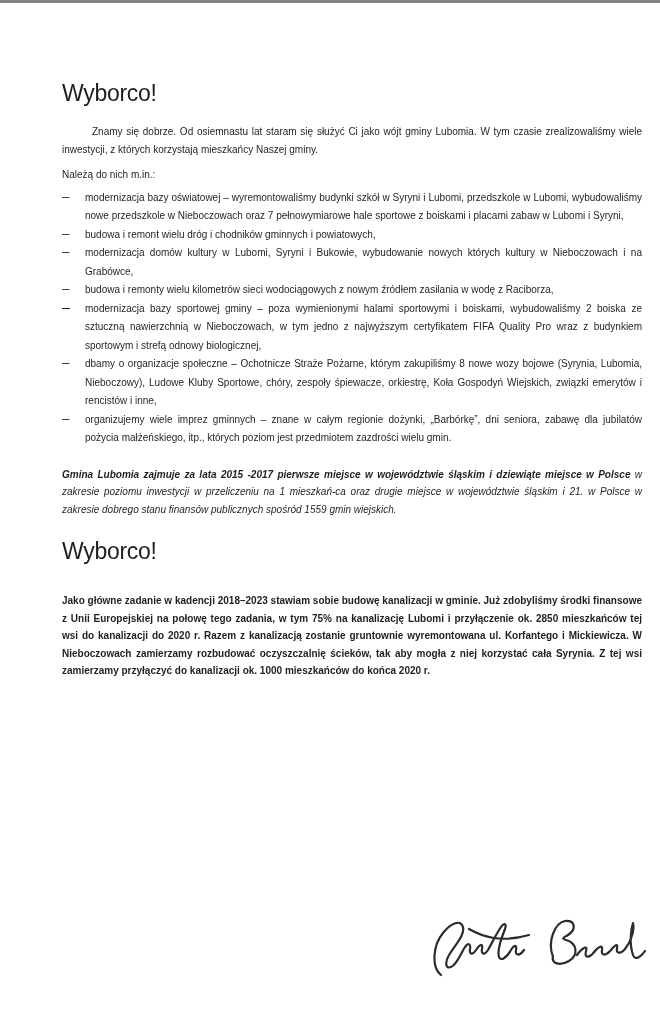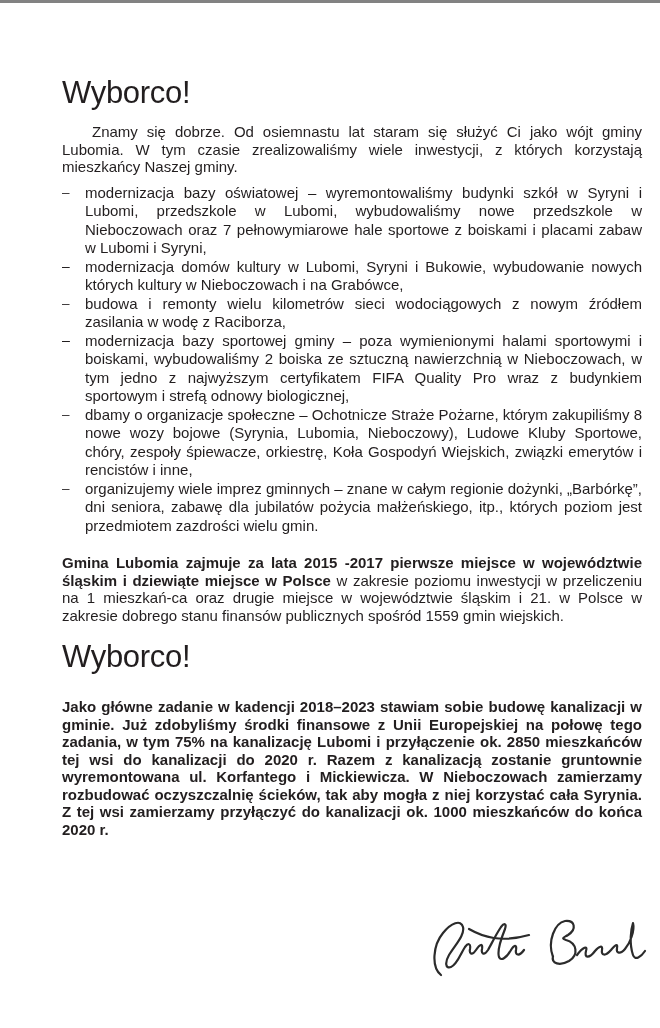--- a/index.html
+++ b/index.html
@@ -15,39 +15,39 @@
     position: absolute; top: 0; left: 0;
     width: 660px; height: 3px;
     background: #828282;
   }
   .doc {
     position: absolute;
     left: 62px; top: 76px;
     width: 580px;
   }
   .h-title {
-    font-size: 31px;
+    font-size: 23px;
     line-height: 34px;
     font-weight: 400;
     letter-spacing: -0.3px;
     margin: 0 0 13px 0;
   }
   .h-title.second { margin-top: 16px; margin-bottom: 9px; }
   p, .li-text, .list-intro {
-    font-size: 15px;
+    font-size: 10px;
     line-height: 17.5px;
     margin: 0;
   }
   .intro {
     text-align: justify;
     text-indent: 30px;
     margin-bottom: 8px;
   }
   .list-intro { margin-bottom: 4px; }
-  .ach { text-align: justify; margin-top: 19px; margin-bottom: 0; }
+  .ach { text-align: justify; margin-top: 19px; margin-bottom: 0; font-style: italic; }
   .ach .bold { font-weight: 700; }
   .plans { text-align: justify; font-weight: 700; margin-top: 24px; }
   ul.dash-list { list-style: none; margin: 0; padding: 0; }
   ul.dash-list li {
     position: relative;
     padding-left: 23px;
     text-align: justify;
     font-size: 13.5px;
     line-height: 17.5px;
   }
@@ -73,24 +73,25 @@
 <body>
 
 <div class="topbar"></div>
 
 <div class="doc">
 
   <h1 class="h-title">Wyborco!</h1>
 
   <p class="intro">Znamy się dobrze. Od osiemnastu lat staram się służyć Ci jako wójt gminy Lubomia. W tym czasie zrealizowaliśmy wiele inwestycji, z których korzystają mieszkańcy Naszej gminy.</p>
 
+  <p class="list-intro">Należą do nich m.in.:</p>
 
   <ul class="dash-list">
     <li><span class="dash">–</span><span class="li-text">modernizacja bazy oświatowej – wyremontowaliśmy budynki szkół w Syryni i Lubomi, przedszkole w Lubomi, wybudowaliśmy nowe przedszkole w Nieboczowach oraz 7 pełnowymiarowe hale sportowe z boiskami i placami zabaw w Lubomi i Syryni,</span></li>
-    <li><span class="dash">–</span></li>
+    <li><span class="dash">–</span><span class="li-text">budowa i remont wielu dróg i chodników gminnych i powiatowych,</span></li>
     <li><span class="dash">–</span><span class="li-text">modernizacja domów kultury w Lubomi, Syryni i Bukowie, wybudowanie nowych których kultury w Nieboczowach i na Grabówce,</span></li>
     <li><span class="dash">–</span><span class="li-text">budowa i remonty wielu kilometrów sieci wodociągowych z nowym źródłem zasilania w wodę z Raciborza,</span></li>
     <li><span class="dash">–</span></li>
     <li><span class="dash">–</span></li>
     <li><span class="dash">–</span></li>
     <li><span class="dash">–</span><span class="li-text">modernizacja bazy sportowej gminy – poza wymienionymi halami sportowymi i boiskami, wybudowaliśmy 2 boiska ze sztuczną nawierzchnią w Nieboczowach, w tym jedno z najwyższym certyfikatem FIFA Quality Pro wraz z budynkiem sportowym i strefą odnowy biologicznej,</span></li>
     <li><span class="dash">–</span><span class="li-text">dbamy o organizacje społeczne – Ochotnicze Straże Pożarne, którym zakupiliśmy 8 nowe wozy bojowe (Syrynia, Lubomia, Nieboczowy), Ludowe Kluby Sportowe, chóry, zespoły śpiewacze, orkiestrę, Koła Gospodyń Wiejskich, związki emerytów i rencistów i inne,</span></li>
     <li><span class="dash">–</span><span class="li-text">organizujemy wiele imprez gminnych – znane w całym regionie dożynki, „Barbórkę”, dni seniora, zabawę dla jubilatów pożycia małżeńskiego, itp., których poziom jest przedmiotem zazdrości wielu gmin.</span></li>
   </ul>
 

